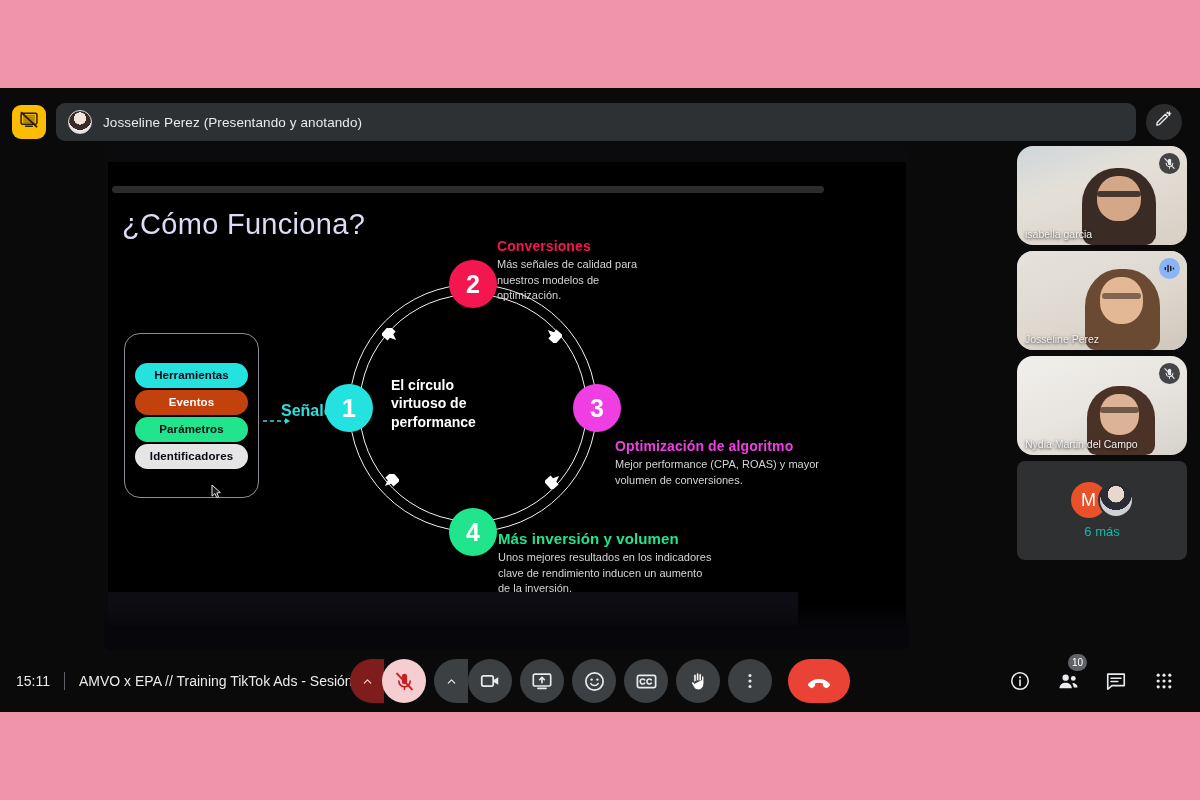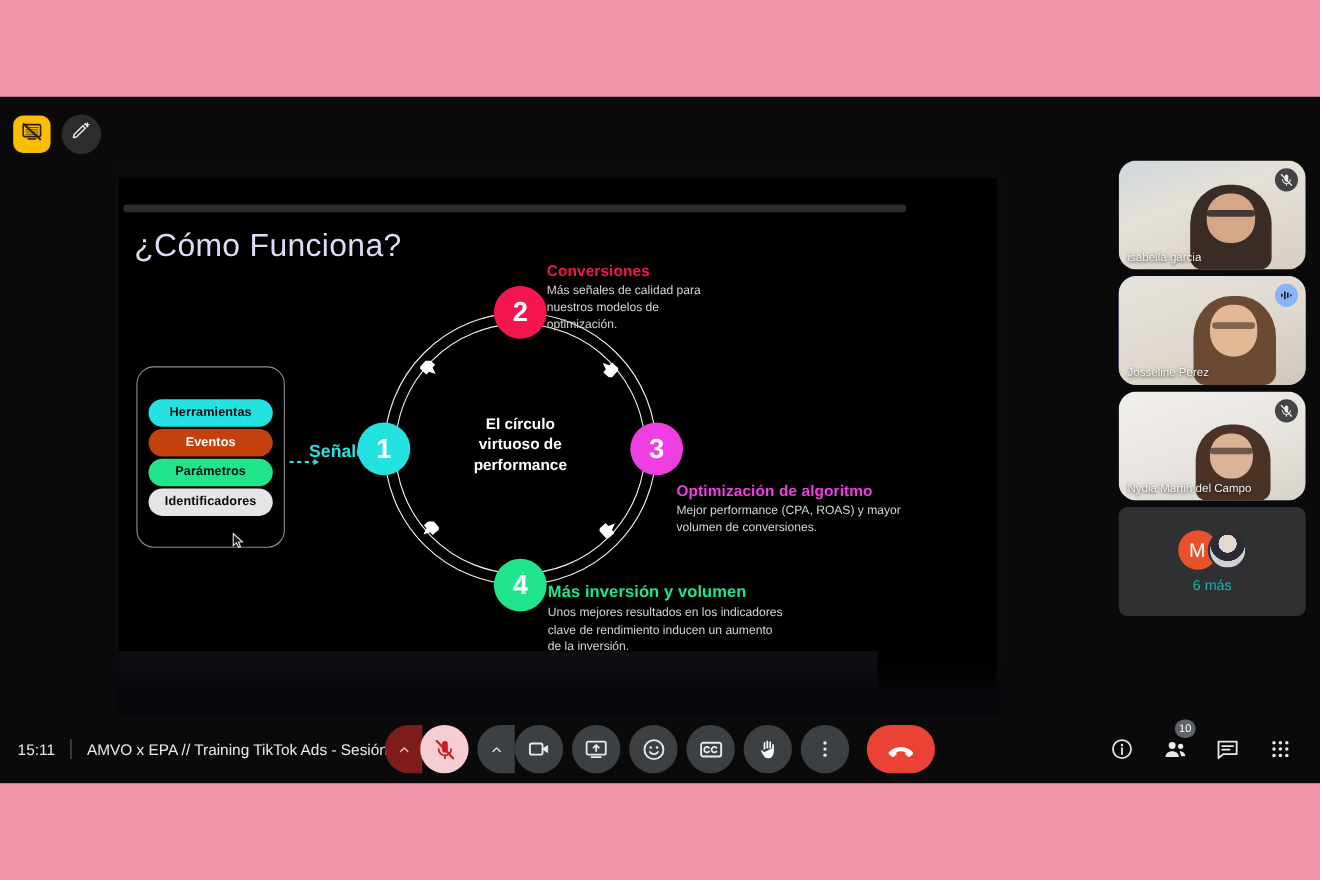--- a/index.html
+++ b/index.html
@@ -126,21 +126,21 @@
     position: absolute; width: 48px; height: 48px; border-radius: 50%;
     display: flex; align-items: center; justify-content: center;
     color: #fff; font-size: 25px; font-weight: bold;
   }
   .node-1 { left: -24px; top: 100px; background: #24e2e0; }
   .node-2 { left: 100px; top: -24px; background: #f4174f; }
   .node-3 { left: 224px; top: 100px; background: #ef3fe3; }
   .node-4 { left: 100px; top: 224px; background: #20e58d; }
   .center-text {
     position: absolute; left: 42px; top: 92px; width: 164px;
-    text-align: center; color: #ffffff;
+    text-align: left; color: #ffffff;
     font-size: 14px; font-weight: bold; line-height: 1.32;
   }
   .arrow { position: absolute; width: 17px; height: 15px; }
   .a-tl { left: 33px; top: 44px; }
   .a-tr { left: 196px; top: 44px; }
   .a-bl { left: 33px; top: 190px; }
   .a-br { left: 196px; top: 190px; }
 
   
   .callout { position: absolute; }
@@ -257,20 +257,24 @@
         <span>
           <svg width="20" height="20" viewBox="0 0 24 24">
             <rect x="2.5" y="4" width="19" height="13" rx="1.6" fill="none" stroke="#2b2000" stroke-width="1.8"></rect>
             <path d="M5 7h14M5 9.5h14M5 12h14M5 14.5h14" stroke="#2b2000" stroke-width="1.1" opacity=".75"></path>
             <path d="M8 19.6h8" stroke="#2b2000" stroke-width="1.8" stroke-linecap="round"></path>
             <path d="M3 3.2 21 20" stroke="#2b2000" stroke-width="2.3" stroke-linecap="round"></path>
           </svg>
         </span>
       </div>
 
+      <div class="presenting-pill">
+        <div class="pres-avatar"></div>
+        <span class="presenting-text">Josseline Perez (Presentando y anotando)</span>
+      </div>
 
       <div class="annotate-btn">
         <span>
           <svg width="20" height="20" viewBox="0 0 24 24">
             <path d="M6.5 17.5 16.2 7.8l-2.6-2.6L3.9 14.9l-.6 3.2 3.2-.6z" fill="none" stroke="#e8eaed" stroke-width="1.6" stroke-linejoin="round"></path>
             <path d="M15 4.3l1.3-1.3 2.6 2.6-1.3 1.3" fill="none" stroke="#e8eaed" stroke-width="1.6"></path>
             <path d="M18.5 2.2v3.4M16.8 3.9h3.4" stroke="#e8eaed" stroke-width="1.4" stroke-linecap="round"></path>
           </svg>
         </span>
       </div>

